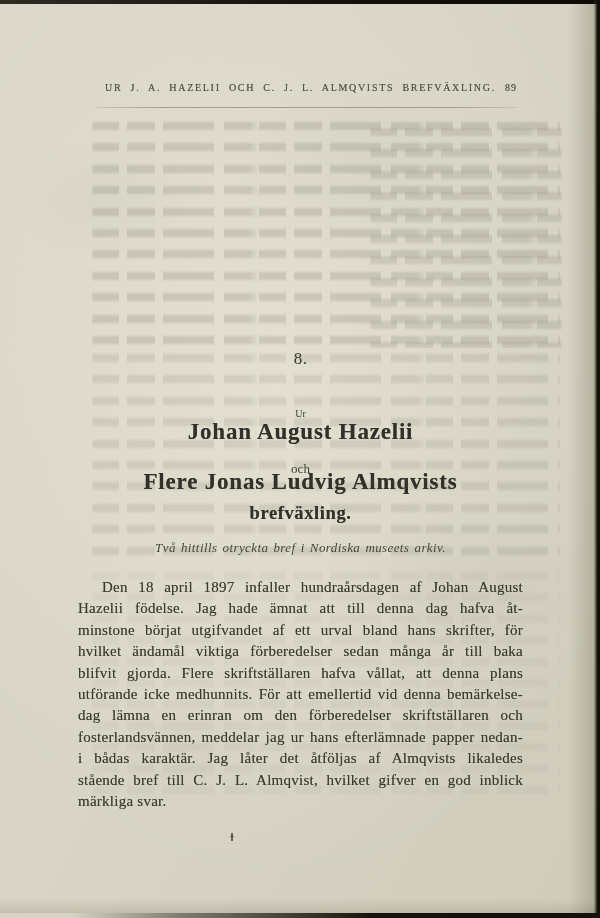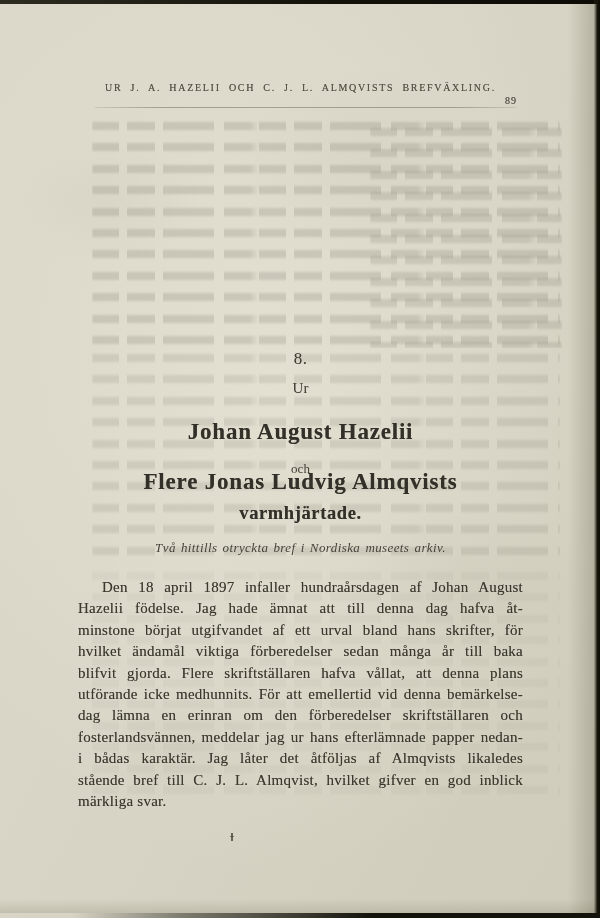--- a/index.html
+++ b/index.html
@@ -65,33 +65,33 @@
   
   .running-head {
     position: absolute; left: 78px; top: 82px; width: 445px; height: 16px;
     text-align: center;
     font-size: 10px; letter-spacing: 1.7px; word-spacing: 4px;
     color: #555246;
     text-shadow: 0 0 0.6px rgba(85,82,70,0.7);
     white-space: nowrap;
   }
   .folio {
-    position: absolute; right: 6px; top: 13px;
+    position: absolute; right: 6px; top: 0;
     letter-spacing: 1px;
     text-align: center;
   }
   .head-rule {
     position: absolute; left: 95px; top: 107px; width: 421px; height: 1px;
     background: linear-gradient(to right, rgba(90,86,72,0.15), rgba(90,86,72,0.45) 15%, rgba(90,86,72,0.45) 85%, rgba(90,86,72,0.15));
   }
 
   
   .centered { position: absolute; left: 78px; width: 445px; text-align: center; }
   .section-number { top: 349px; font-size: 17px; color: #3c392f; letter-spacing: 0.5px; }
-  .lead-in        { top: 380px; font-size: 15px; color: #3c392f; }
+  .lead-in        { top: 408px; font-size: 10px; color: #3c392f; }
   .title-name {
     font-family: "Liberation Serif", "DejaVu Serif", serif;
     font-weight: bold; font-size: 23px; letter-spacing: 0.8px;
     color: #33302a;
     text-shadow: 0 0 0.5px rgba(50,46,38,0.55);
     white-space: nowrap;
   }
   .title-1 { top: 419px; }
   .conjunction { top: 461px; font-size: 13px; color: #403d33; }
   .title-2 { top: 469px; }
@@ -149,21 +149,21 @@
     <span>UR J. A. HAZELII OCH C. J. L. ALMQVISTS BREFVÄXLING.</span>
     <span class="folio">89</span>
   </div>
   <div class="head-rule"></div>
 
   <div class="centered section-number">8.</div>
   <div class="centered lead-in">Ur</div>
   <div class="centered conjunction">och</div>
   <div class="centered title-name title-1">Johan August Hazelii</div>
   <div class="centered title-name title-2">Flere Jonas Ludvig Almqvists</div>
-  <div class="centered title-name title-3">varmhjärtade.</div>
+  <div class="centered title-name title-3">brefväxling.</div>
   <div class="centered note">Två hittills otryckta bref i Nordiska museets arkiv.</div>
 
   <div class="body-paragraph">
       <div class="tline">Den 18 april 1897 infaller hundraårsdagen af Johan August</div>
       <div class="tline">Hazelii födelse.  Jag hade ämnat att till denna dag hafva åt-</div>
       <div class="tline">minstone börjat utgifvandet af ett urval bland hans skrifter, för</div>
       <div class="tline">hvilket ändamål viktiga förberedelser sedan många år till baka</div>
       <div class="tline">blifvit gjorda.  Flere skriftställaren hafva vållat, att denna plans</div>
       <div class="tline">utförande icke medhunnits.  För att emellertid vid denna bemärkelse-</div>
       <div class="tline">dag lämna en erinran om den förberedelser skriftställaren och</div>

